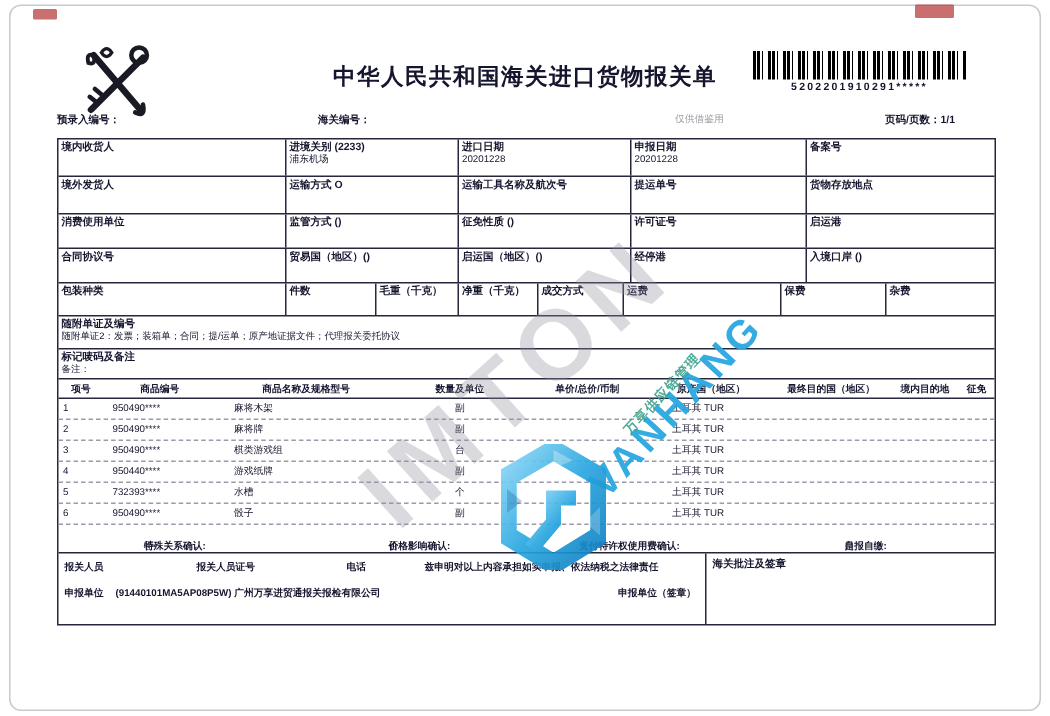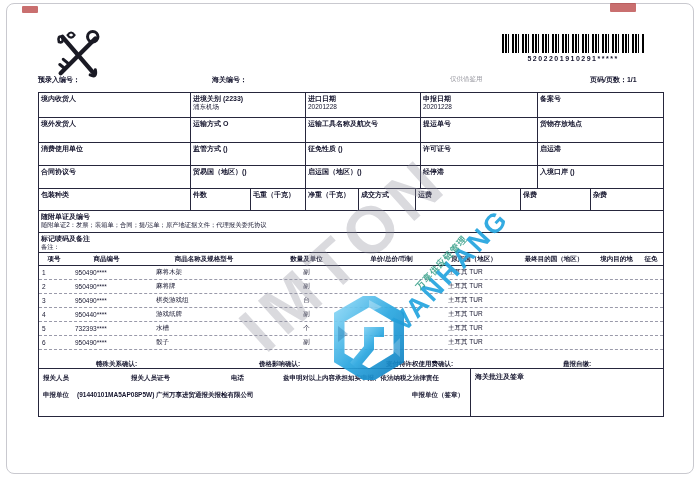--- a/index.html
+++ b/index.html
@@ -89,20 +89,21 @@
         <circle cx="47" cy="10" r="6" stroke-width="3.5"></circle>
         <path d="M14 46 l-5 -4 M19 41 l-6 -5" stroke-width="3.5"></path>
         <path d="M12 10 L48 52" stroke-width="5"></path>
         <path d="M12 10 q-6 -2 -4 6 q6 2 4 -6z" stroke-width="3"></path>
         <path d="M18 8 q4 -6 8 0 q-4 6 -8 0z" stroke-width="2.5"></path>
         <path d="M44 54 q8 4 6 -6" stroke-width="3.5"></path>
       </g>
     </svg>
   </div>
 
+  <div class="title">中华人民共和国海关进口货物报关单</div>
 
   <div class="barcode"></div>
   <div class="barcode-num">5202201910291*****</div>
 
   <div class="meta m-pre">预录入编号：</div>
   <div class="meta m-cus">海关编号：</div>
   <div class="meta m-note">仅供借鉴用</div>
   <div class="meta m-page">页码/页数：1/1</div>
 
   <div class="form">

